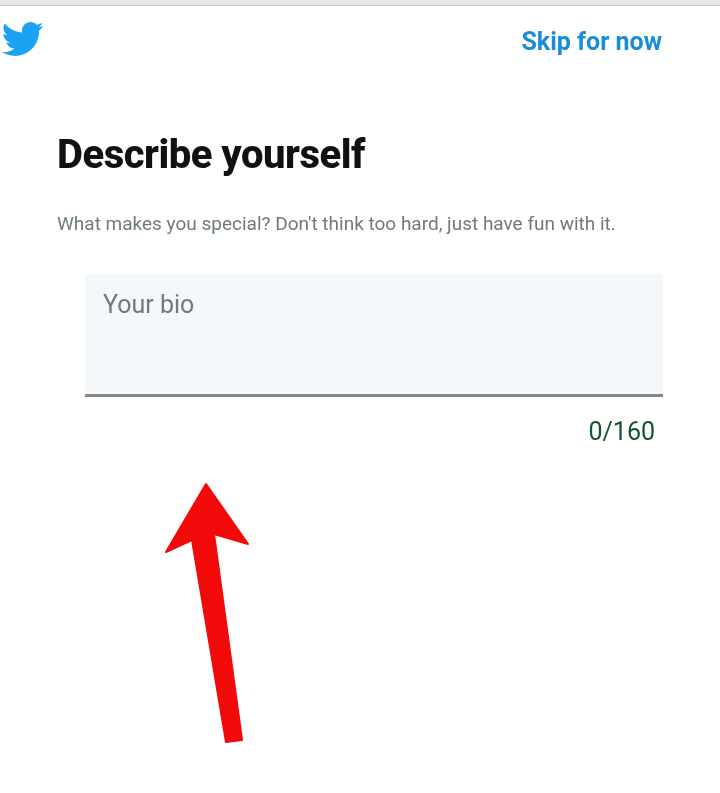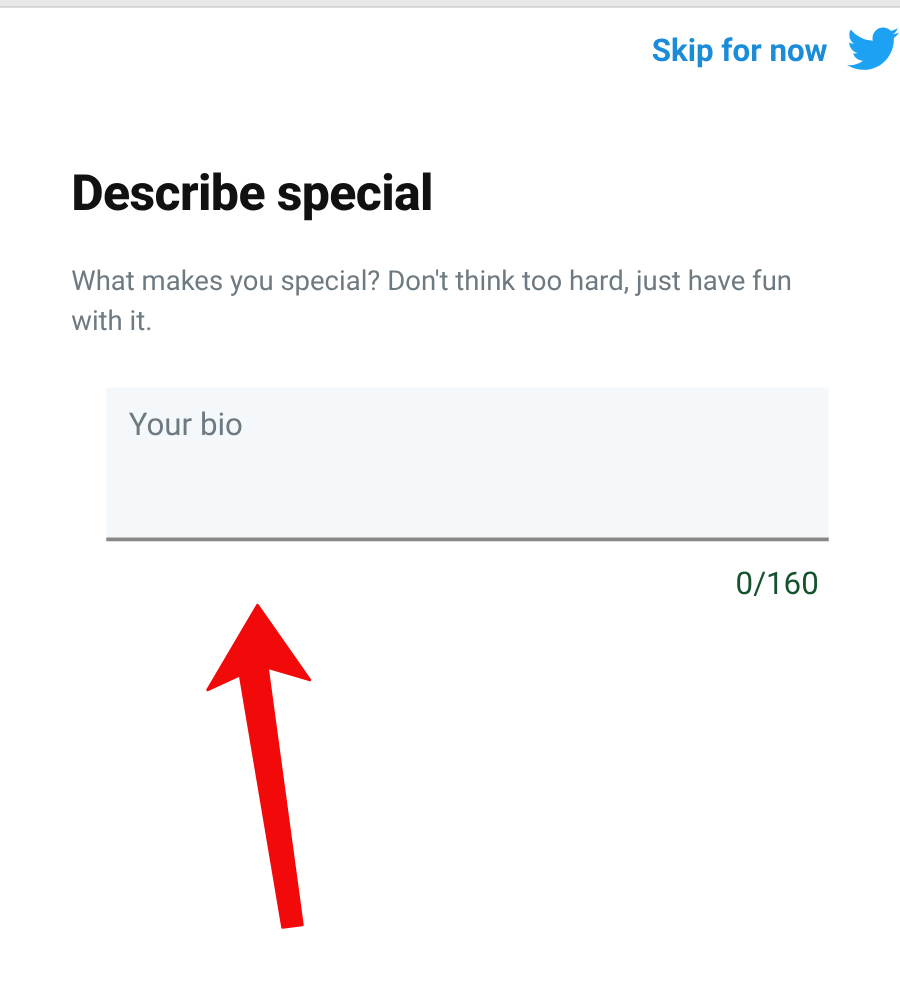--- a/index.html
+++ b/index.html
@@ -14,21 +14,21 @@
     .top-edge {
       height: 6px;
       background: #e8e8e8;
       border-bottom: 1px solid #ccc;
     }
     .header {
       position: relative;
       height: 70px;
       display: flex;
       align-items: center;
-      justify-content: flex-end;
+      justify-content: flex-start;
     }
     .bird-icon {
       color: #1da1f2;
     }
     .bird-icon svg {
       width: 44px;
       height: 44px;
       fill: #1da1f2;
     }
     .skip-link {
@@ -45,21 +45,21 @@
       padding: 55px 57px 0 57px;
     }
     .title {
       font-size: 40px;
       font-weight: 800;
       color: #111;
       letter-spacing: -0.5px;
       margin-bottom: 32px;
     }
     .subtitle {
-      font-size: 22px;
+      font-size: 19px;
       color: #6e7a82;
       line-height: 1.45;
       margin-bottom: 36px;
     }
     .bio-box {
       margin-left: 28px;
       background: #f5f8fa;
       border-bottom: 3px solid #888;
       padding: 16px 18px 70px 18px;
     }
@@ -99,21 +99,21 @@
 <div class="header">
   <span class="bird-icon">
     <svg viewBox="0 0 24 24">
         <path d="M23.643 4.937c-.835.37-1.732.62-2.675.733.962-.576 1.7-1.49 2.048-2.578-.9.534-1.897.922-2.958 1.13-.85-.905-2.06-1.47-3.4-1.47-2.572 0-4.658 2.086-4.658 4.66 0 .364.042.718.12 1.06-3.873-.195-7.304-2.05-9.602-4.868-.4.69-.63 1.49-.63 2.342 0 1.616.823 3.043 2.072 3.878-.764-.025-1.482-.234-2.11-.583v.06c0 2.257 1.605 4.14 3.737 4.568-.392.106-.803.162-1.227.162-.3 0-.593-.028-.877-.082.593 1.85 2.313 3.198 4.352 3.234-1.595 1.25-3.604 1.995-5.786 1.995-.376 0-.747-.022-1.112-.065 2.062 1.323 4.51 2.093 7.14 2.093 8.57 0 13.255-7.098 13.255-13.254 0-.2-.005-.402-.014-.602.91-.658 1.7-1.477 2.323-2.41z"></path>
       </svg>
   </span>
   <span class="skip-link">Skip for now</span>
 </div>
 
 <div class="content">
-  <h1 class="title">Describe special</h1>
+  <h1 class="title">Describe yourself</h1>
   <p class="subtitle">What makes you special? Don't think too hard, just have fun with it.</p>
 
   <div class="bio-box">
     <textarea class="bio-textarea" placeholder="Your bio" style=""></textarea>
   </div>
   <div class="counter">0/160</div>
 </div>
 
 <div class="arrow-annotation">
   <svg width="120" height="270" viewBox="0 0 120 270">

